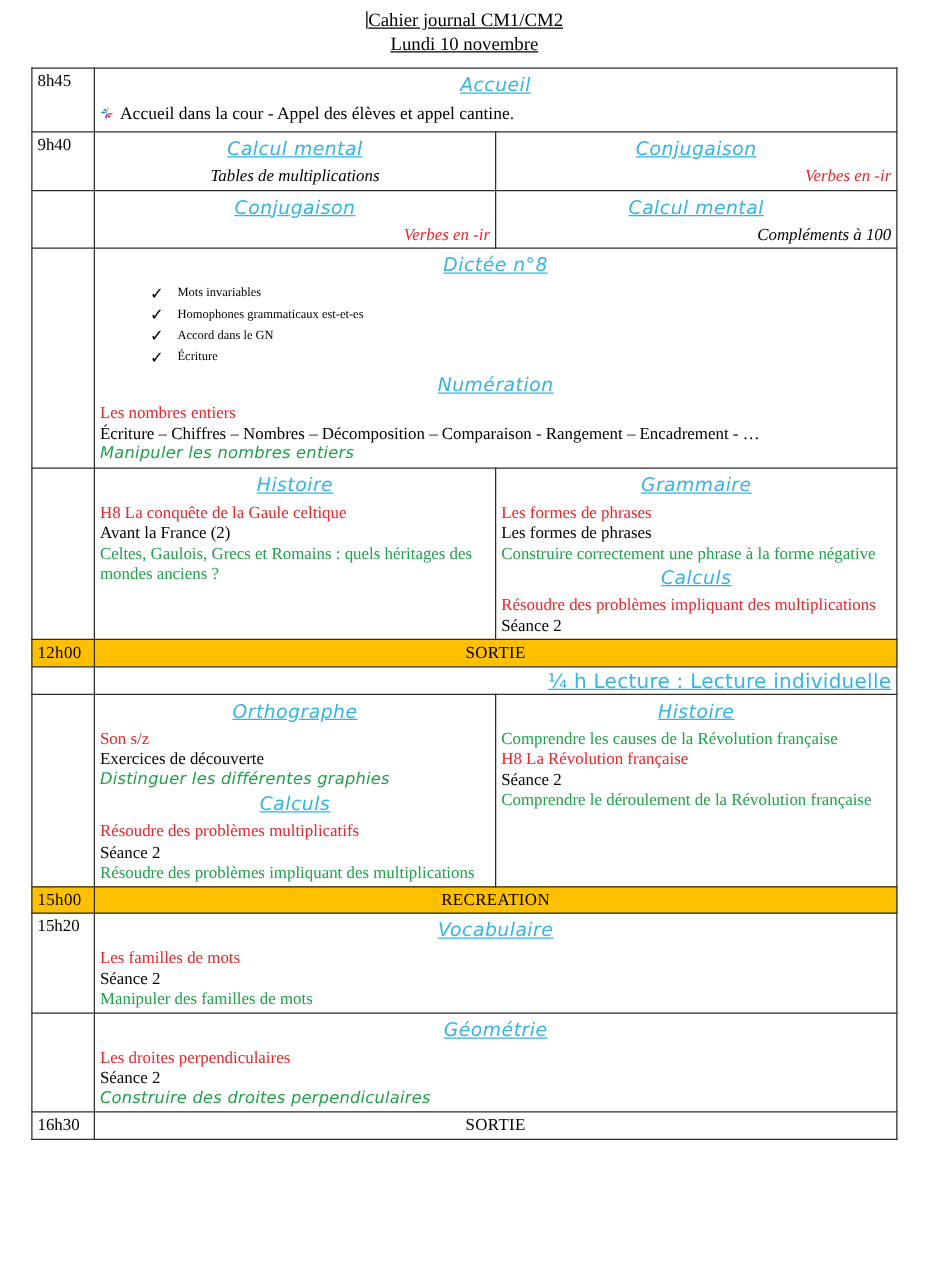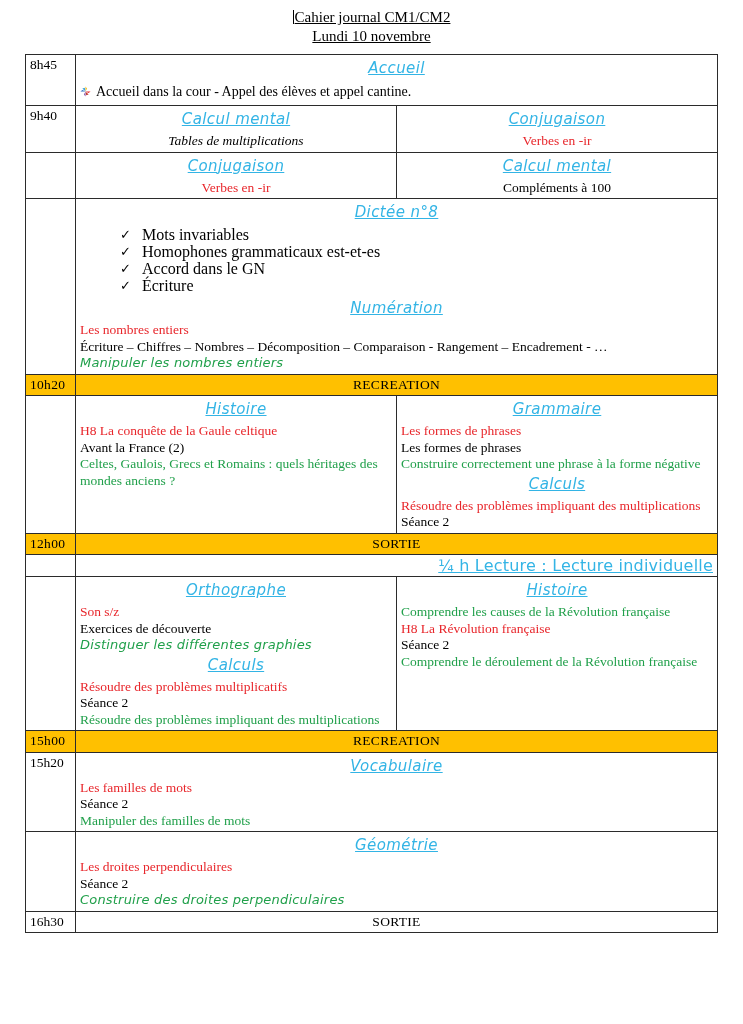--- a/index.html
+++ b/index.html
@@ -103,21 +103,21 @@
     font-family: "DejaVu Sans", sans-serif;
     font-style: italic;
     font-size: 13px;
     letter-spacing: 0.2px;
   }
   .t-italic {
     font-style: italic;
     text-align: center;
     display: block;
   }
-  .t-center { text-align: center; display: block; }
+  .t-center { text-align: right; display: block; font-style: italic; }
 
   .line { display: block; }
 
   
   td.banner {
     background: #ffc000;
     text-align: center;
     font-size: 14px;
     line-height: 17px;
     padding: 1px 0 2px 0;
@@ -150,21 +150,21 @@
     margin-right: 5px;
   }
 
   
   ul.checklist {
     list-style: none;
     margin: 2px 0 4px 0;
     padding-left: 40px;
   }
   ul.checklist li {
-    font-size: 16px;
+    font-size: 10px;
     line-height: 17px;
     position: relative;
     padding-left: 22px;
     color: #000;
   }
   ul.checklist li::before {
     content: "\2713";
     position: absolute;
     left: 0;
     top: 0;
@@ -258,24 +258,20 @@
             <li>Accord dans le GN</li>
             <li>Écriture</li>
           </ul>
           <span class="h-sub">Numération</span>
           <span class="line t-red">Les nombres entiers</span>
           <span class="line t-black">Écriture – Chiffres – Nombres – Décomposition – Comparaison - Rangement – Encadrement - …</span>
           <span class="line t-green-hand">Manipuler les nombres entiers</span>
         </td>
       </tr>
 
-      <tr>
-        <td class="time banner">10h20</td>
-        <td colspan="2" class="banner">RECREATION</td>
-      </tr>
 
       <tr>
         <td class="time"></td>
         <td>
           <span class="h-sub">Histoire</span>
           <span class="line t-red">H8 La conquête de la Gaule celtique</span>
           <span class="line t-black">Avant la France (2)</span>
           <span class="line t-green">Celtes, Gaulois, Grecs et Romains : quels héritages des mondes anciens ?</span>
         </td>
         <td>

